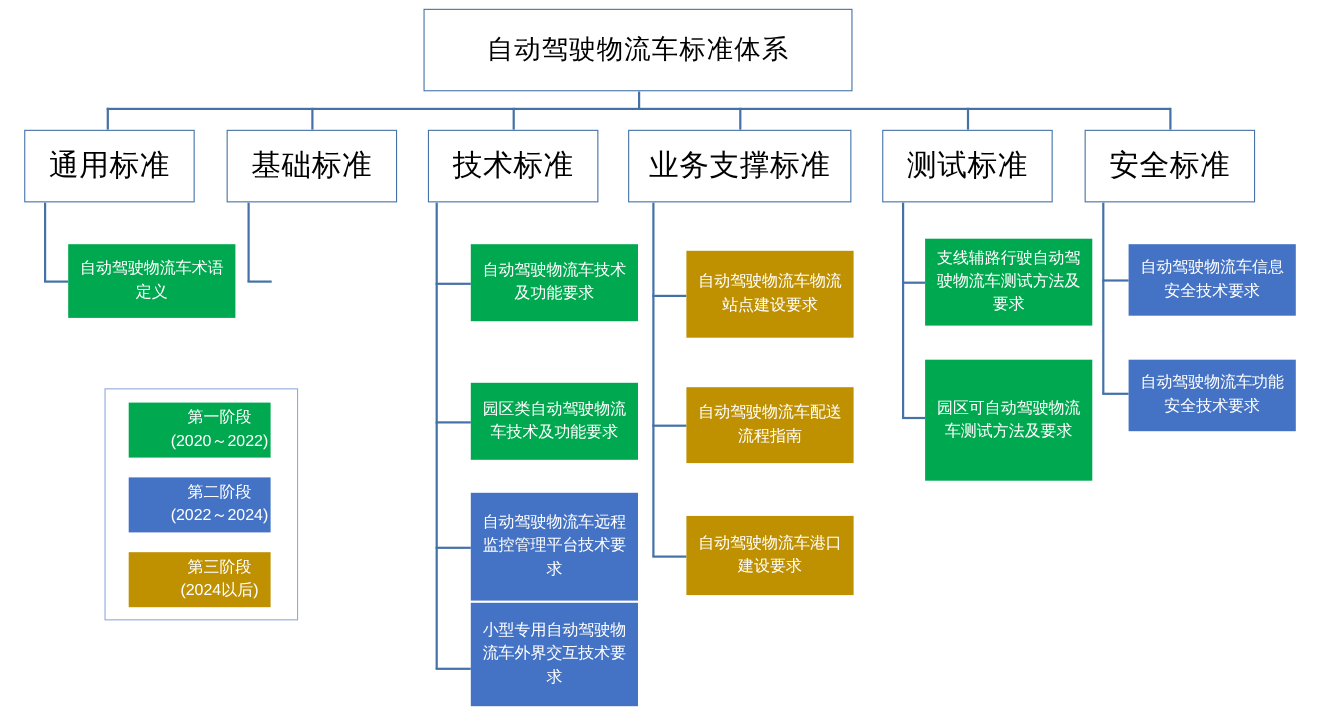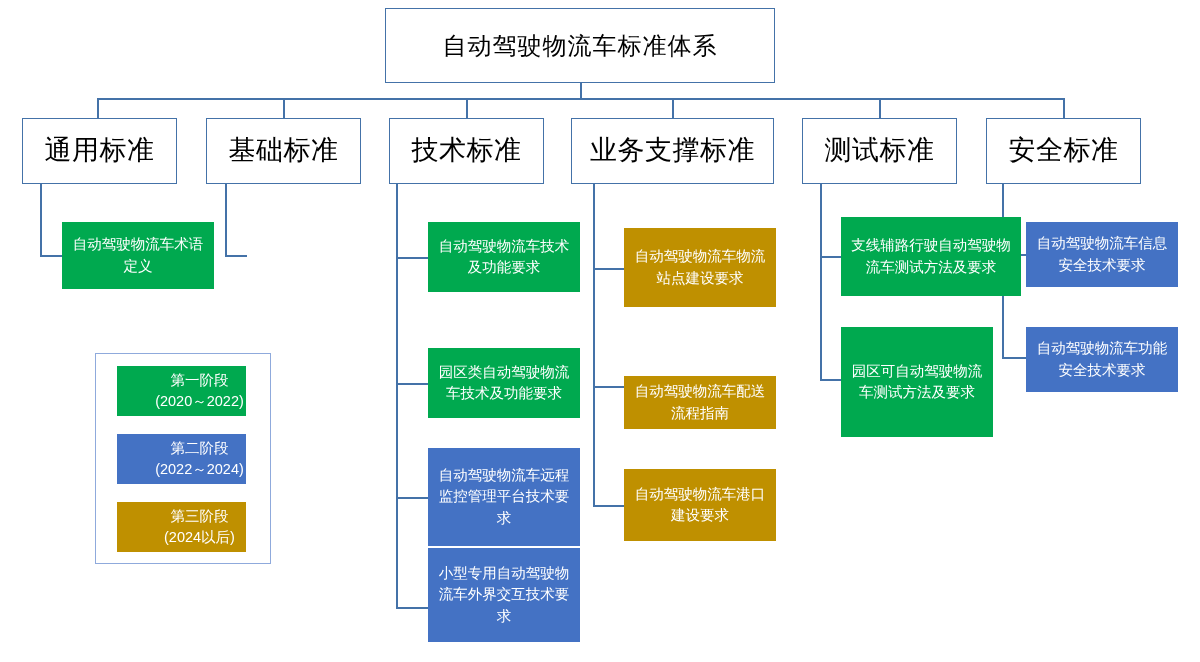--- a/index.html
+++ b/index.html
@@ -165,28 +165,28 @@
   <div class="leaf fill-blue" style="left:428px; top:448px; width:152px; height:98px;">
     <span class="leaf-text">自动驾驶物流车远程监控管理平台技术要求</span>
   </div>
   <div class="leaf fill-blue" style="left:428px; top:548px; width:152px; height:94px;">
     <span class="leaf-text">小型专用自动驾驶物流车外界交互技术要求</span>
   </div>
 
   <div class="leaf fill-gold" style="left:624px; top:228px; width:152px; height:79px;">
     <span class="leaf-text">自动驾驶物流车物流站点建设要求</span>
   </div>
-  <div class="leaf fill-gold" style="left:624px; top:352px; width:152px; height:53px;margin-top:24px;">
+  <div class="leaf fill-gold" style="left:624px; top:352px; width:152px; height:69px;">
     <span class="leaf-text">自动驾驶物流车配送流程指南</span>
   </div>
   <div class="leaf fill-gold" style="left:624px; top:469px; width:152px; height:72px;">
     <span class="leaf-text">自动驾驶物流车港口建设要求</span>
   </div>
 
-  <div class="leaf fill-green" style="left:841px; top:217px; width:180px; height:79px;align-items:center;">
+  <div class="leaf fill-green" style="left:841px; top:217px; width:152px; height:79px;align-items:center;">
     <span class="leaf-text">支线辅路行驶自动驾驶物流车测试方法及要求</span>
   </div>
   <div class="leaf fill-green" style="left:841px; top:327px; width:152px; height:110px;">
     <span class="leaf-text">园区可自动驾驶物流车测试方法及要求</span>
   </div>
 
   <div class="leaf fill-blue" style="left:1026px; top:222px; width:152px; height:65px;">
     <span class="leaf-text">自动驾驶物流车信息安全技术要求</span>
   </div>
   <div class="leaf fill-blue" style="left:1026px; top:327px; width:152px; height:65px;">

